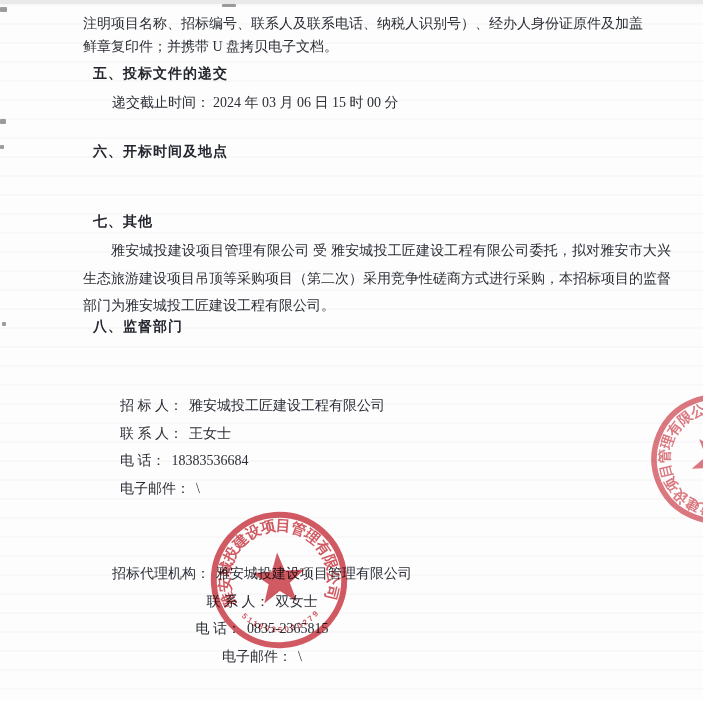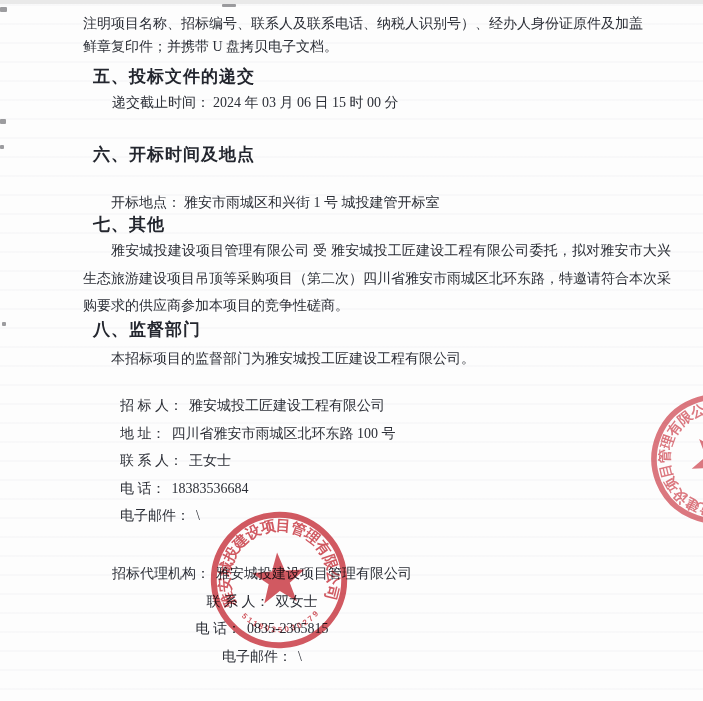--- a/index.html
+++ b/index.html
@@ -14,21 +14,21 @@
       #fdfdfd;
     overflow:hidden;
     font-family:"Liberation Serif","DejaVu Serif",serif;
     color:#2b2e36;
     font-size:14px;
   }
   .abs{position:absolute;}
   .para{line-height:22.5px;width:584px;text-align:justify;}
   .heading{
     font-family:Liberation Serif, serif;
-    font-weight:700;font-size:17px;letter-spacing:1px;color:#23262e;
+    font-weight:700;font-size:14px;letter-spacing:1px;color:#23262e;
     white-space:nowrap;
   }
   .fieldline{white-space:nowrap;line-height:19px;}
   .fieldline .val{margin-left:3px;}
   .contact-block{line-height:27.6px;white-space:nowrap;}
   .contact-block .val{margin-left:6px;}
   .bodypara{line-height:27.5px;width:588px;text-align:justify;text-indent:2em;}
   .p8{width:560px;}
   
   .seal{position:absolute;color:#c9353f;opacity:.82;mix-blend-mode:multiply;}
@@ -54,34 +54,29 @@
     <div>注明项目名称、招标编号、联系人及联系电话、纳税人识别号）、经办人身份证原件及加盖</div>
     <div>鲜章复印件；并携带 U 盘拷贝电子文档。</div>
   </div>
 
   <div class="abs heading" style="left:93px;top:61px;">五、投标文件的递交</div>
   <div class="abs fieldline" style="left:112px;top:89px;text-align:center;">
     <span>递交截止时间：</span><span class="val">2024 年 03 月 06 日  15 时 00 分</span>
   </div>
 
   <div class="abs heading" style="left:93px;top:139px;">六、开标时间及地点</div>
-  <div class="abs fieldline" style="left:111px;top:189px;">
-    <span>开标地点：</span><span class="val">雅安市雨城区和兴街 1 号 城投建管开标室</span>
-  </div>
 
   <div class="abs heading" style="left:93px;top:209px;">七、其他</div>
-  <div class="abs bodypara" style="left:83px;top:233px;">雅安城投建设项目管理有限公司 受 雅安城投工匠建设工程有限公司委托，拟对雅安市大兴生态旅游建设项目吊顶等采购项目（第二次）四川省雅安市雨城区北环东路，特邀请符合本次采购要求的供应商参加本项目的竞争性磋商。</div>
+  <div class="abs bodypara" style="left:83px;top:233px;">雅安城投建设项目管理有限公司 受 雅安城投工匠建设工程有限公司委托，拟对雅安市大兴生态旅游建设项目吊顶等采购项目（第二次）采用竞争性磋商方式进行采购，本招标项目的监督部门为雅安城投工匠建设工程有限公司。</div>
 
   <div class="abs heading" style="left:93px;top:314px;">八、监督部门</div>
-  <div class="abs bodypara p8" style="left:83px;top:341px;">本招标项目的监督部门为雅安城投工匠建设工程有限公司。</div>
 
 
   <div class="abs contact-block" style="left:120px;top:388px;">
     <div><span>招 标 人：</span><span class="val">雅安城投工匠建设工程有限公司</span></div>
-    <div><span>地    址：</span><span class="val">四川省雅安市雨城区北环东路 100 号</span></div>
     <div><span>联 系 人：</span><span class="val">王女士</span></div>
     <div><span>电    话：</span><span class="val">18383536684</span></div>
     <div><span>电子邮件：</span><span class="val">\</span></div>
   </div>
 
   <div class="abs contact-block" style="left:112px;top:556px;text-align:center;">
     <div><span>招标代理机构：</span><span class="val">雅安城投建设项目管理有限公司</span></div>
     <div><span>联 系 人：</span><span class="val">双女士</span></div>
     <div><span>电    话：</span><span class="val">0835-2365815</span></div>
     <div><span>电子邮件：</span><span class="val">\</span></div>

